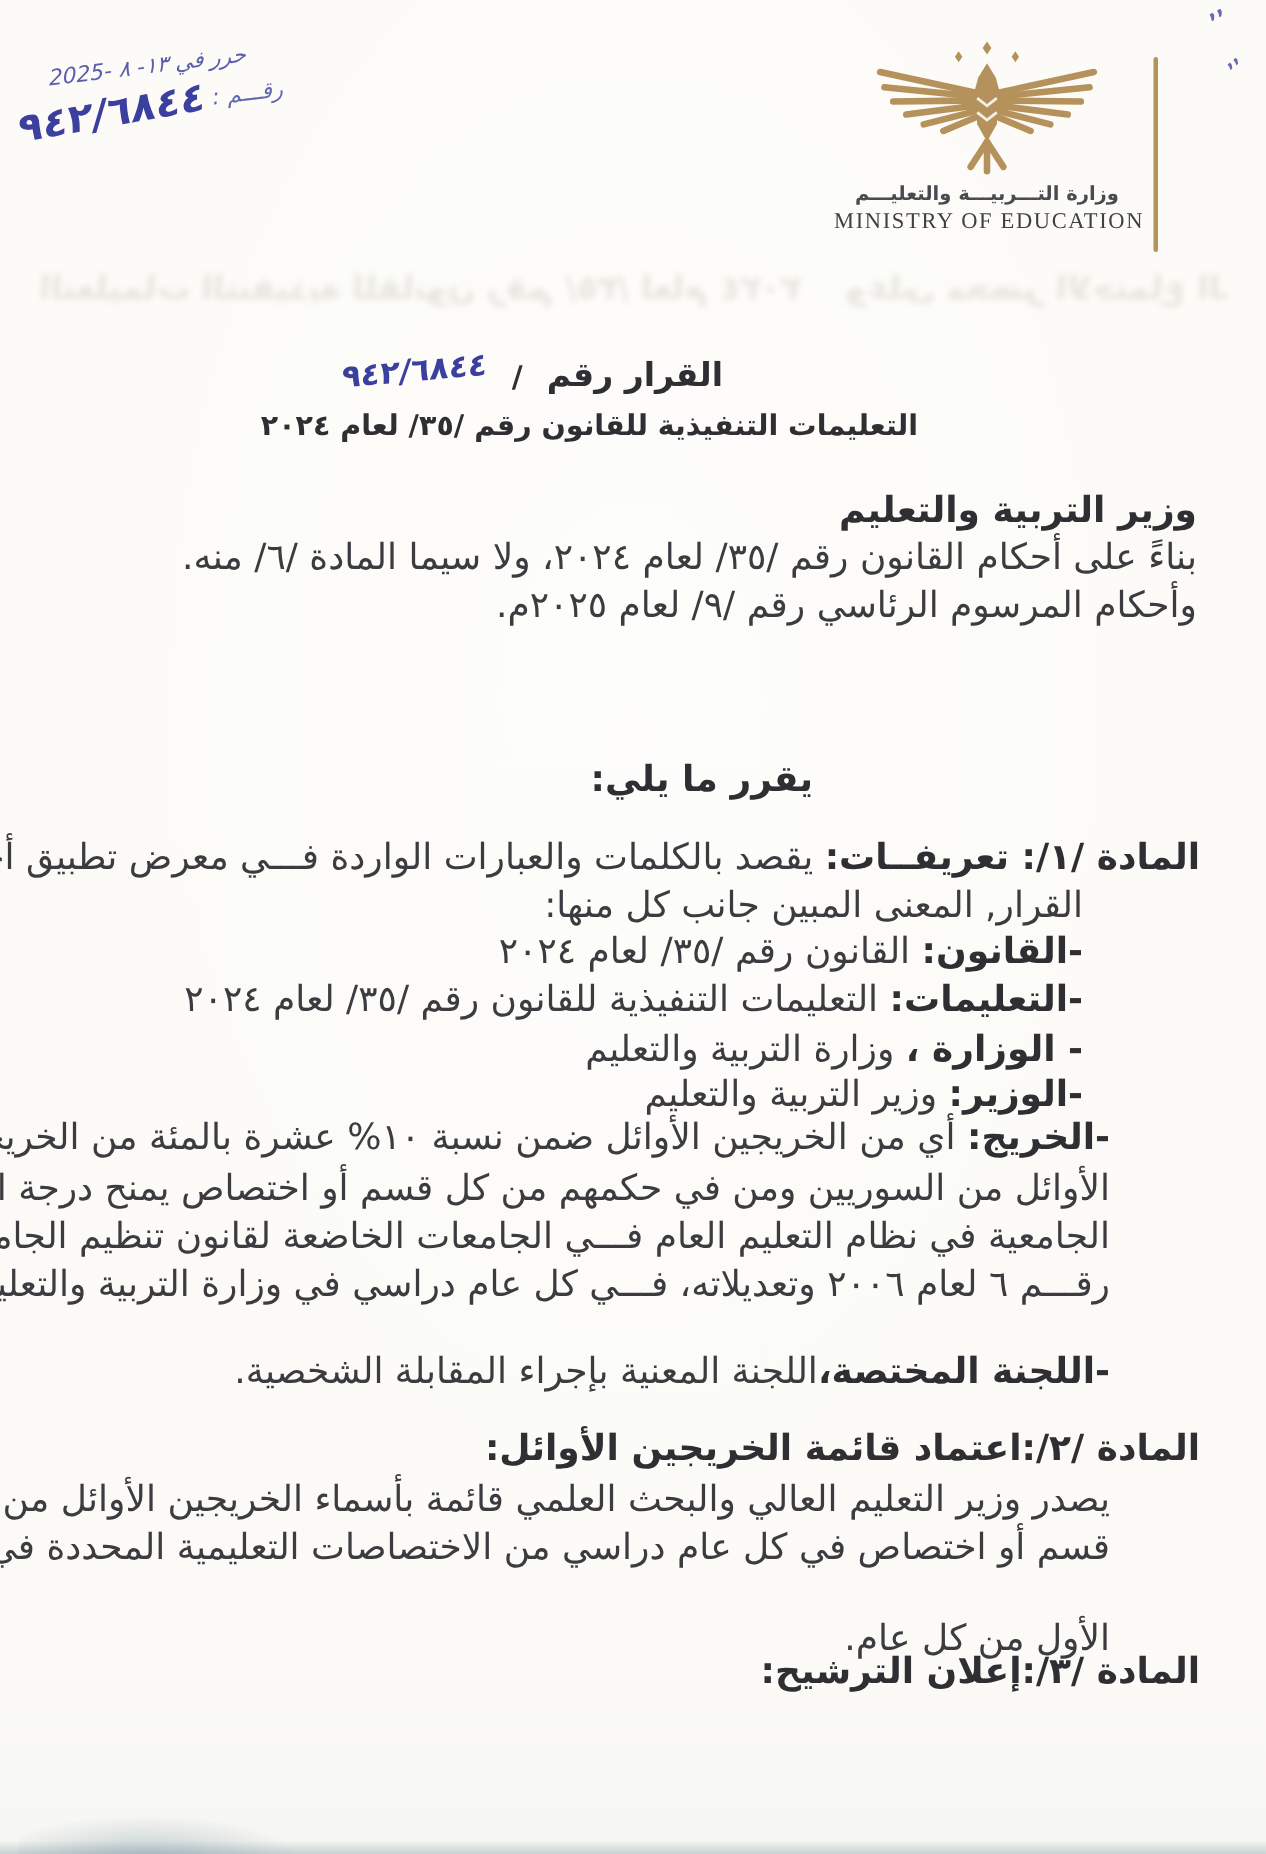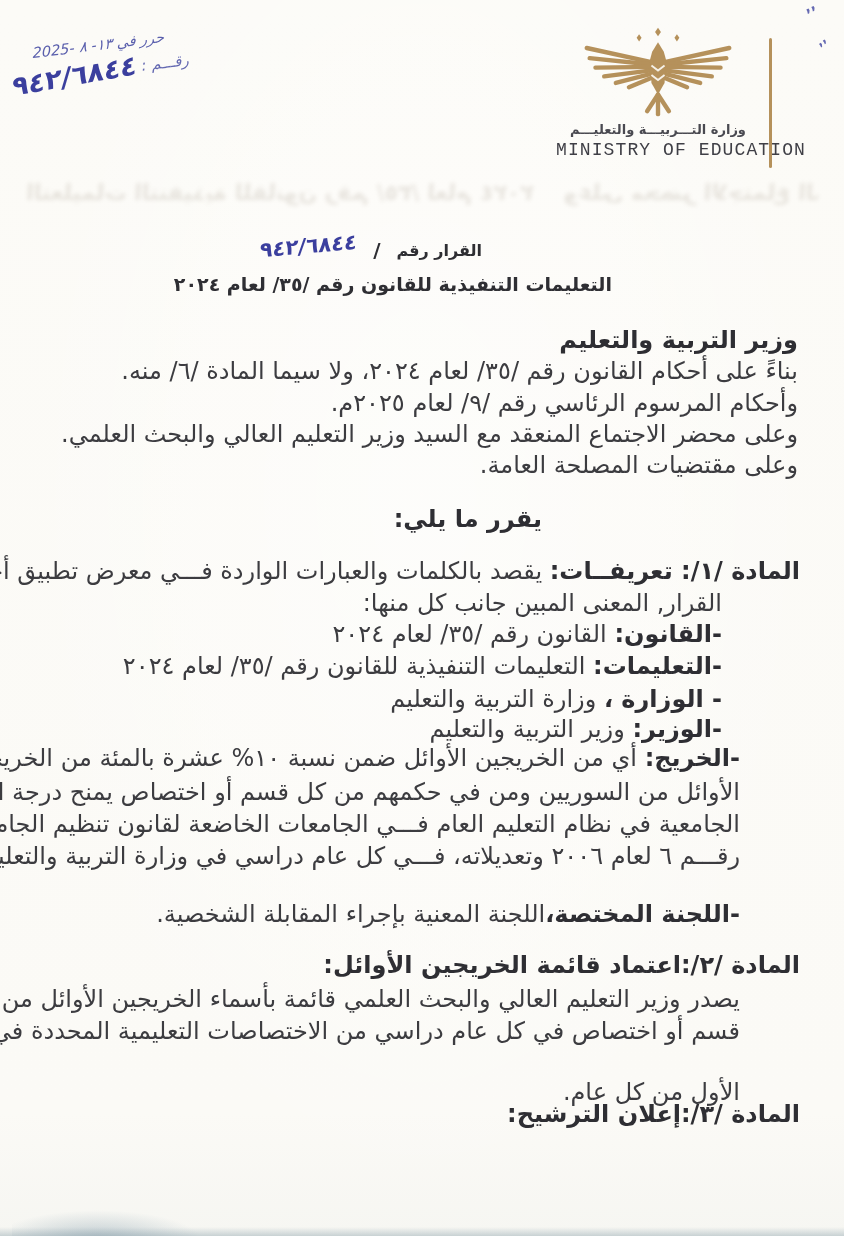--- a/index.html
+++ b/index.html
@@ -43,42 +43,42 @@
     transform:skewX(-10deg) rotate(-3deg);margin-left:4px;color:#3b3f9e;
   }
   
   .logo{position:absolute;top:24px;right:84px;width:204px;text-align:center;}
   .eagle{display:block;margin:0 auto;}
   .ministry-ar{
     margin-top:2px;font-size:13px;font-weight:bold;color:#4a4a51;
     direction:rtl;white-space:nowrap;
   }
   .ministry-en{
-    margin-top:3px;font-size:18px;letter-spacing:1.1px;color:#3f3f46;
-    font-family:Liberation Mono, monospace;white-space:nowrap;
+    margin-top:3px;font-size:15px;letter-spacing:1.1px;color:#3f3f46;
+    font-family:Liberation Serif, serif;white-space:nowrap;
   }
   .logo-rule{
     position:absolute;top:38px;right:72px;width:3px;height:130px;
     background:#b5915b;border-radius:2px;
   }
   
   .ghost{
     position:absolute;top:180px;left:26px;right:26px;height:36px;
     overflow:hidden;white-space:nowrap;direction:rtl;
     transform:scaleX(-1) skewX(3deg);
     filter:blur(2.2px);
     opacity:.16;color:#7c6c57;font-size:22px;font-weight:bold;
   }
   .ghost span{margin-left:30px;}
   
   .title-line{
     position:absolute;top:238px;right:362px;
     display:flex;direction:rtl;align-items:center;gap:16px;
   }
-  .t-label{font-size:16px;white-space:nowrap;}
+  .t-label{font-size:22px;white-space:nowrap;}
   .t-slash{font-size:20px;}
   .t-num{
     display:inline-block;color:#3b3f9e;font-size:21px;font-weight:bold;
     letter-spacing:1px;transform:rotate(-5deg) translateY(-4px) skewX(-8deg);
     white-space:nowrap;
   }
   .subtitle{font-size:19px;}
   
   .bottom-edge{
     position:absolute;left:0;right:0;bottom:0;height:9px;
@@ -152,22 +152,20 @@
   <div class="title-line">
     <span class="t-label b">القرار رقم</span>
     <span class="t-slash b">/</span>
     <span class="t-num" dir="ltr">٩٤٢/٦٨٤٤</span>
   </div>
   <div class="line b subtitle" style="top:271px;right:232px;">التعليمات التنفيذية للقانون رقم /٣٥/ لعام ٢٠٢٤</div>
 
   <div class="line b" style="top:327px;right:46px;">وزير التربية والتعليم</div>
   <div class="line" style="top:358px;right:46px;text-align:right;">بناءً على أحكام القانون رقم /٣٥/ لعام ٢٠٢٤، ولا سيما المادة /٦/ منه.</div>
   <div class="line" style="top:390px;right:46px;">وأحكام المرسوم الرئاسي رقم /٩/ لعام ٢٠٢٥م.</div>
-  <div class="line" style="top:421px;right:46px;">وعلى محضر الاجتماع المنعقد مع السيد وزير التعليم العالي والبحث العلمي.</div>
-  <div class="line" style="top:452px;right:46px;">وعلى مقتضيات المصلحة العامة.</div>
 
   <div class="line b" style="top:506px;right:302px;">يقرر ما يلي:</div>
 
   <div class="line" style="top:558px;right:44px;">
     <span class="b">المادة /١/: تعريفــات:</span><span> يقصد بالكلمات والعبارات الواردة فـــي معرض تطبيق أحكام هـــــذا</span>
   </div>
   <div class="line" style="top:590px;right:122px;">القرار, المعنى المبين جانب كل منها:</div>
 
   <div class="line" style="top:621px;right:122px;">
     <span class="b">-القانون:</span><span> القانون رقم /٣٥/ لعام ٢٠٢٤</span>

